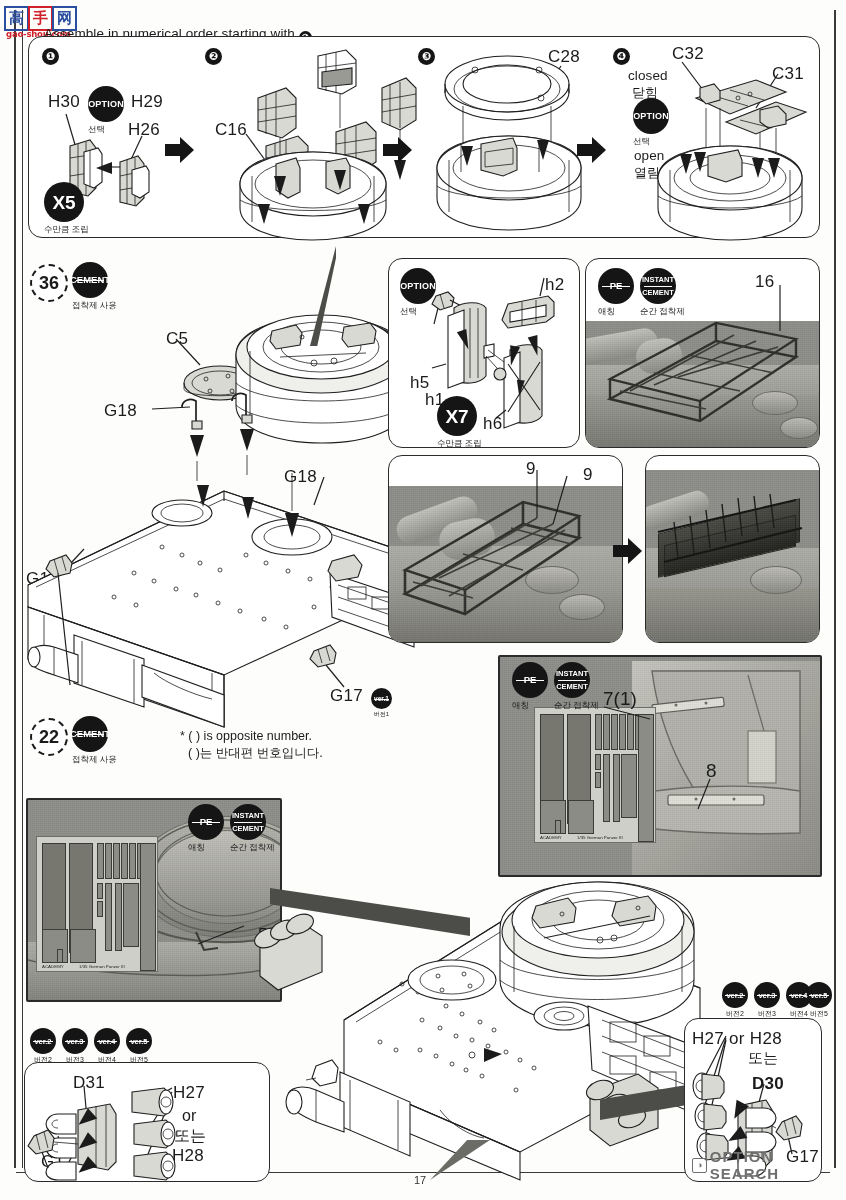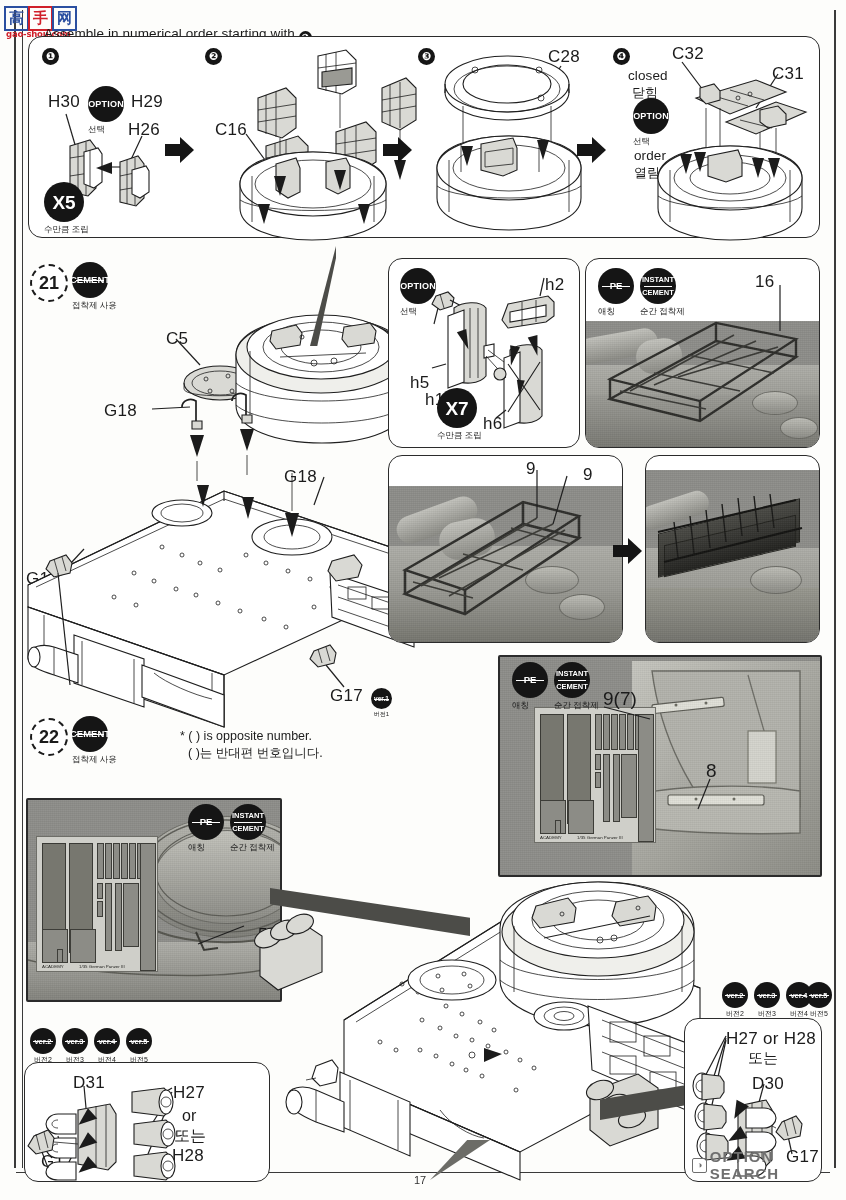--- a/index.html
+++ b/index.html
@@ -257,21 +257,21 @@
   <div class="txt part" style="left:672px;top:44px;">C32</div>
   <div class="txt part" style="left:772px;top:64px;">C31</div>
   <div class="txt eng" style="left:628px;top:68px;">closed</div>
   <div class="txt kor" style="left:632px;top:84px;">닫힘</div>
   <div class="sym optdisc nobar" style="left:633px;top:98px;">
     <div class="disc">
       <span class="one">OPTION</span>
     </div>
     <div class="cap">선택</div>
   </div>
-  <div class="txt eng" style="left:634px;top:148px;">order</div>
+  <div class="txt eng" style="left:634px;top:148px;">open</div>
   <div class="txt kor" style="left:634px;top:164px;">열림</div>
 
   <svg style="left:610px;top:36px;width:215px;height:200px;">
     <path class="leader" d="M72,26 L96,58"></path>
     <path class="leader" d="M168,38 L146,72"></path>
 
     <path class="fillg" d="M86,62 L146,44 L176,56 L120,78 Z"></path>
     <path class="ln-f" d="M104,60 L138,70 M120,54 L154,64"></path>
     <path class="fillg" d="M90,52 L104,48 L110,55 L110,64 L96,68 L90,62 Z"></path>
     <circle class="ln-f" cx="128" cy="62" r="2"></circle>
@@ -288,21 +288,21 @@
     <ellipse class="ln-f" cx="120" cy="142" rx="56" ry="23"></ellipse>
     <ellipse class="ln-f" cx="120" cy="142" rx="40" ry="16"></ellipse>
     <path class="ln-f" d="M60,134 L60,186 M180,134 L180,186 M48,160 C68,176 172,176 192,160"></path>
     <path class="fillg" d="M98,120 L128,114 L132,124 L132,140 L116,146 L98,140 Z"></path>
     <path class="arrowblk" d="M70,118 L82,118 L76,138 Z"></path>
     <path class="arrowblk" d="M84,116 L96,116 L90,136 Z"></path>
     <path class="arrowblk" d="M142,122 L154,122 L148,142 Z"></path>
     <path class="arrowblk" d="M158,122 L170,122 L164,142 Z"></path>
   </svg>
 
-  <div class="stepnum" style="left:30px;top:264px;">21</div>
+  <div class="stepnum" style="left:30px;top:264px;">36</div>
   <div class="sym" style="left:72px;top:262px;">
     <div class="disc">
       <span class="one">CEMENT</span>
     </div>
     <div class="cap">접착제 사용</div>
   </div>
 
   <div class="txt part" style="left:166px;top:329px;">C5</div>
   <div class="txt part" style="left:104px;top:401px;">G18</div>
   <div class="txt part" style="left:284px;top:467px;">G18</div>
@@ -433,21 +433,21 @@
   <div class="sym optdisc nobar" style="left:400px;top:268px;">
     <div class="disc">
       <span class="one">OPTION</span>
     </div>
     <div class="cap">선택</div>
   </div>
   <div class="txt part" style="left:425px;top:390px;">h1</div>
   <div class="txt part" style="left:545px;top:275px;">h2</div>
   <div class="txt part" style="left:410px;top:373px;">h5</div>
   <div class="txt part" style="left:483px;top:414px;">h6</div>
-  <div class="sym big" style="left:437px;top:388px;">
+  <div class="sym big" style="left:437px;top:396px;">
     <div class="disc">
       <span class="one">X7</span>
     </div>
     <div class="cap">수만큼 조립</div>
   </div>
 
   <svg style="left:388px;top:258px;width:190px;height:188px;">
 
     <path class="fillg" d="M48,38 L60,34 L66,40 L64,48 L52,52 L44,46 Z"></path>
     <path class="ln-f" d="M52,36 L56,50"></path>
@@ -692,21 +692,21 @@
     </div>
     <div class="cap">애칭</div>
   </div>
   <div class="sym" style="left:554px;top:662px;">
     <div class="disc">
       <span class="l1">INSTANT</span>
       <span class="l2">CEMENT</span>
     </div>
     <div class="cap">순간 접착제</div>
   </div>
-  <div class="txt big-part" style="left:603px;top:688px;">9(7)</div>
+  <div class="txt big-part" style="left:603px;top:688px;">7(1)</div>
   <div class="txt big-part" style="left:706px;top:760px;">8</div>
 
   <svg style="left:270px;top:880px;width:430px;height:300px;">
 
     <path class="fillw" d="M74,140 L240,36 L430,108 L430,176 L250,272 L74,196 Z"></path>
     <path class="ln" d="M74,140 L240,36 L430,108"></path>
     <path class="ln-f" d="M86,142 L240,46 L418,110"></path>
 
     <g class="ln-f">
       <circle cx="132" cy="104" r="2"></circle>
@@ -893,23 +893,23 @@
     <div class="cap">버전4</div>
   </div>
   <div class="ver" style="left:806px;top:982px;">
     <div class="chip">
         <span>ver.5</span>
       </div>
     <div class="cap">버전5</div>
   </div>
 
   <div class="panel" style="left:684px;top:1018px;width:136px;height:162px;"></div>
-  <div class="txt part" style="left:726px;top:1029px;">H27 or H28</div>
+  <div class="txt part" style="left:692px;top:1029px;">H27 or H28</div>
   <div class="txt kor" style="left:748px;top:1049px;font-size:15px;">또는</div>
-  <div class="txt part" style="left:752px;top:1074px;">D30</div>
+  <div class="txt part" style="left:752px;top:1074px;font-weight:bold;">D30</div>
   <div class="txt part" style="left:786px;top:1147px;">G17</div>
 
   <svg style="left:684px;top:1018px;width:136px;height:162px;">
     <path class="leader" d="M42,18 L16,68"></path>
     <path class="leader" d="M42,20 L18,96"></path>
     <path class="leader" d="M42,22 L20,124"></path>
     <path class="leader" d="M80,66 L74,88"></path>
     <path class="leader" d="M108,136 L104,118"></path>
 
     <g>

